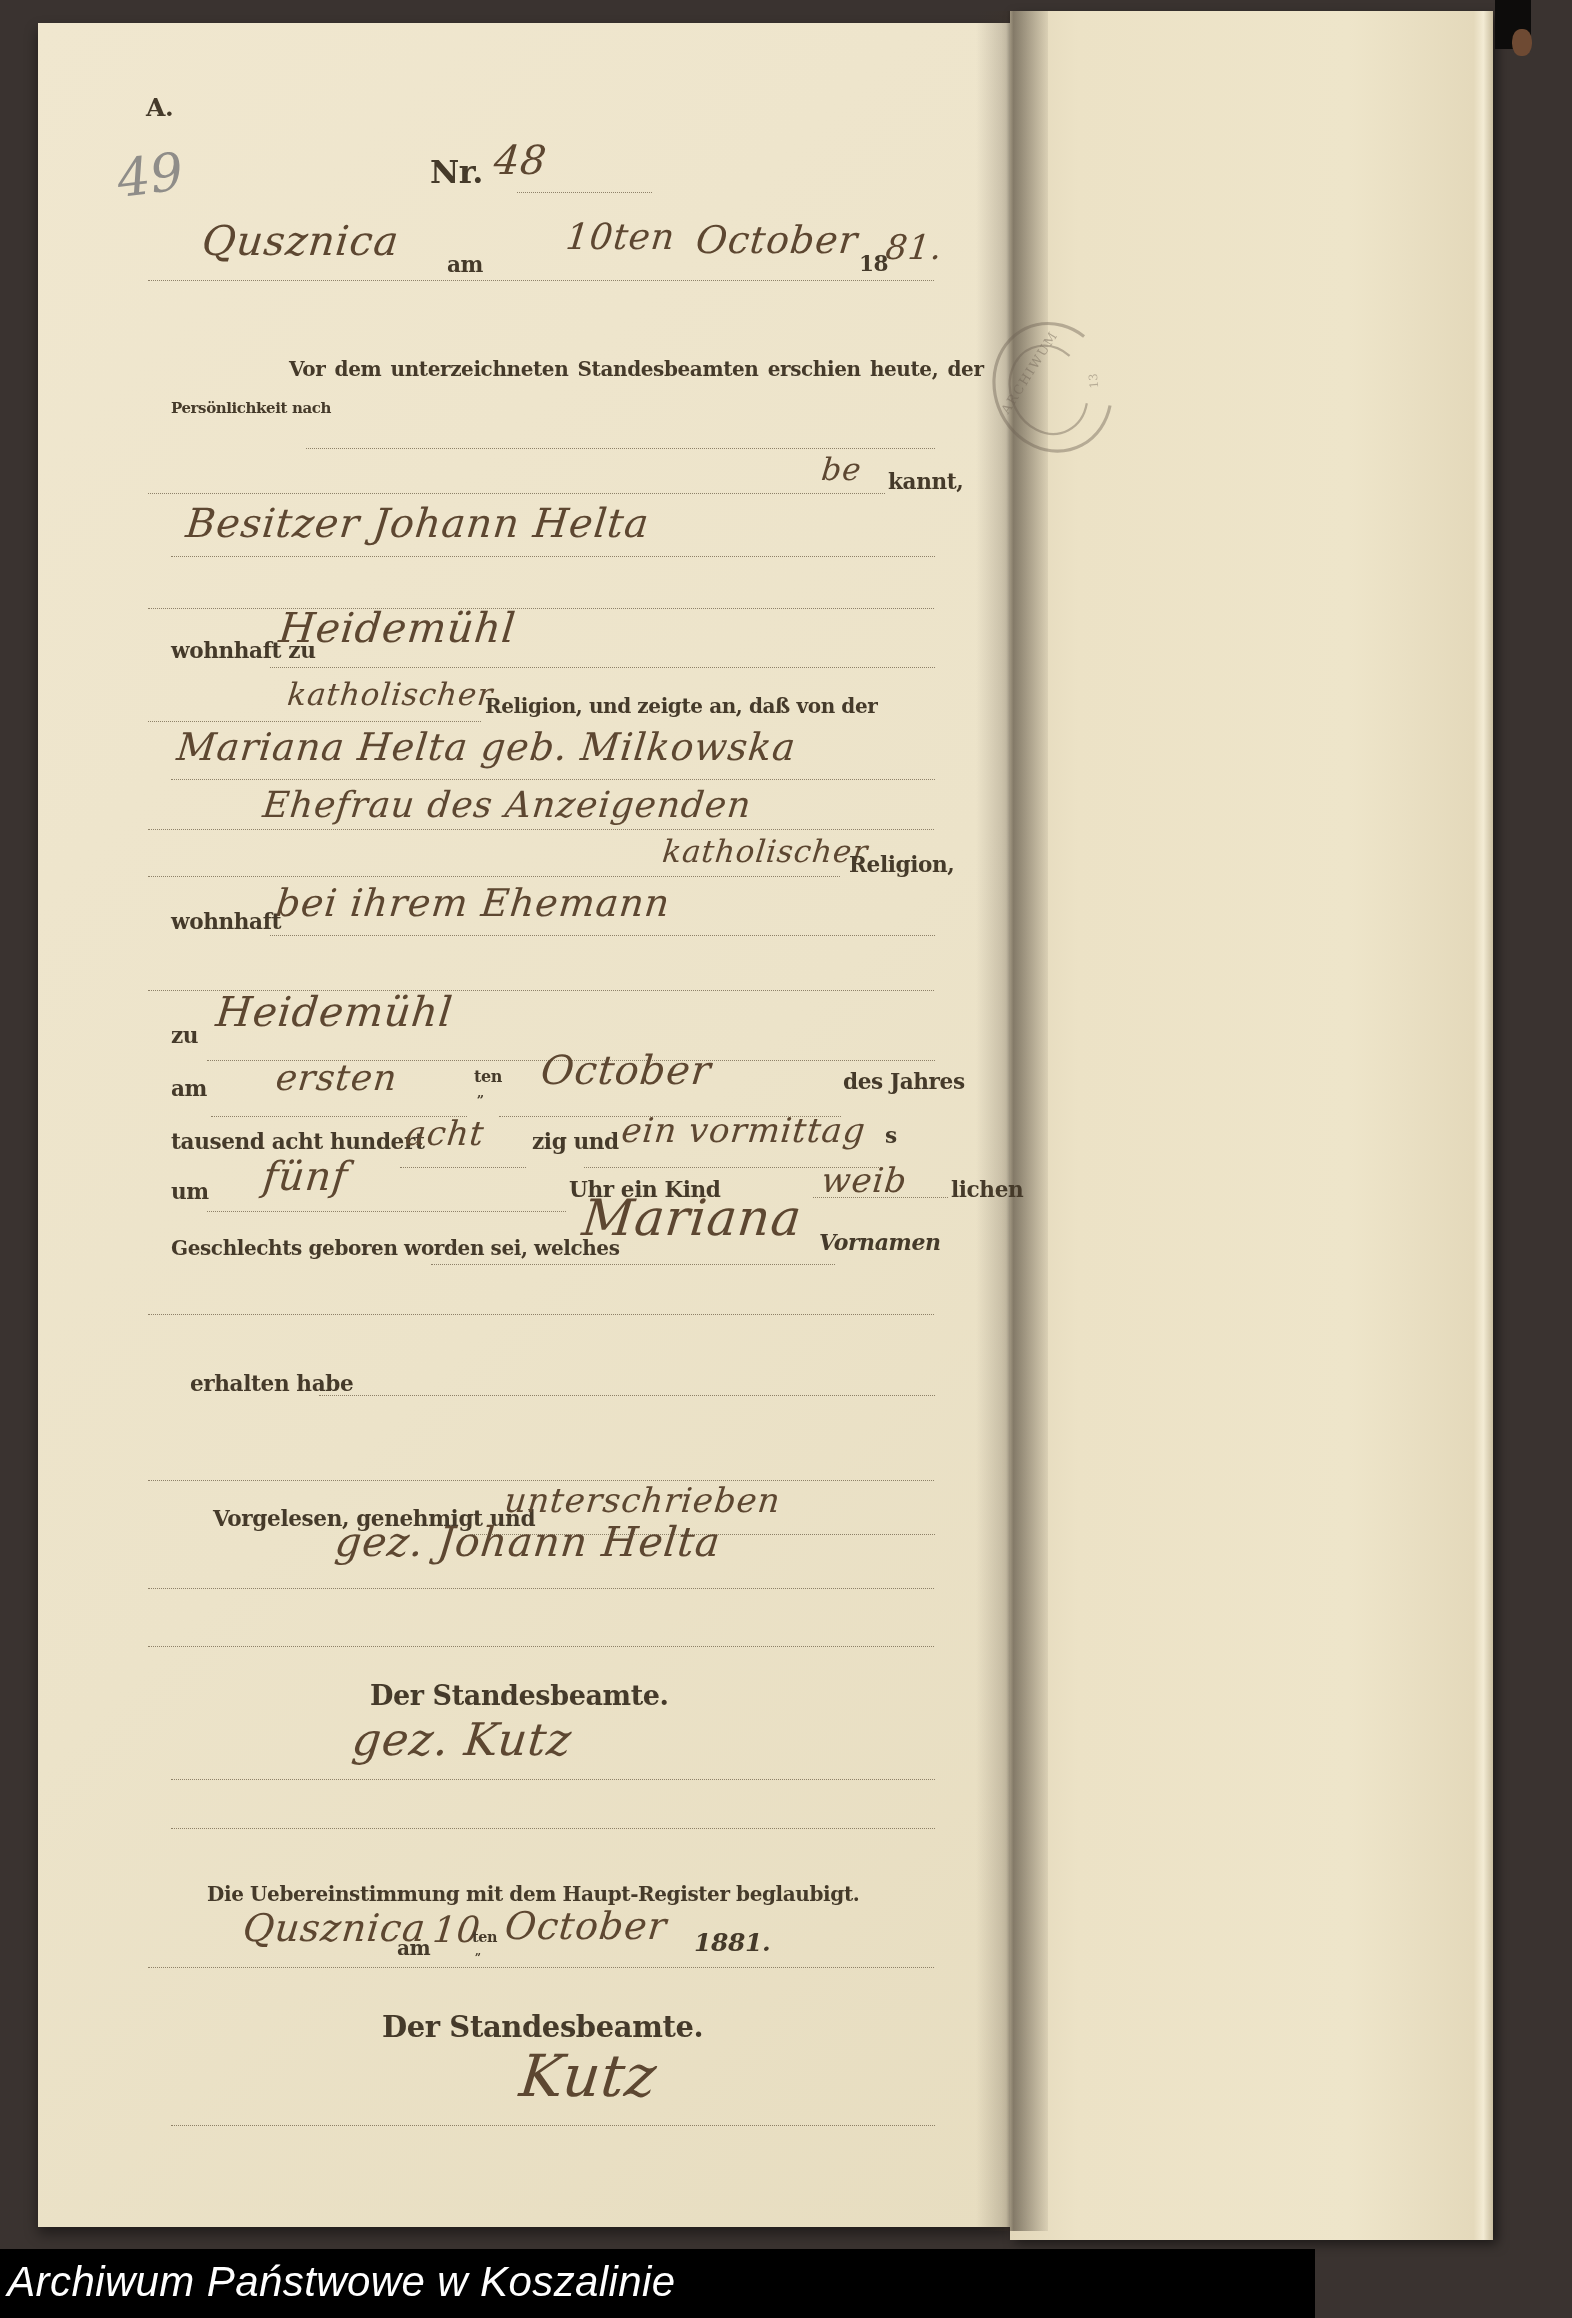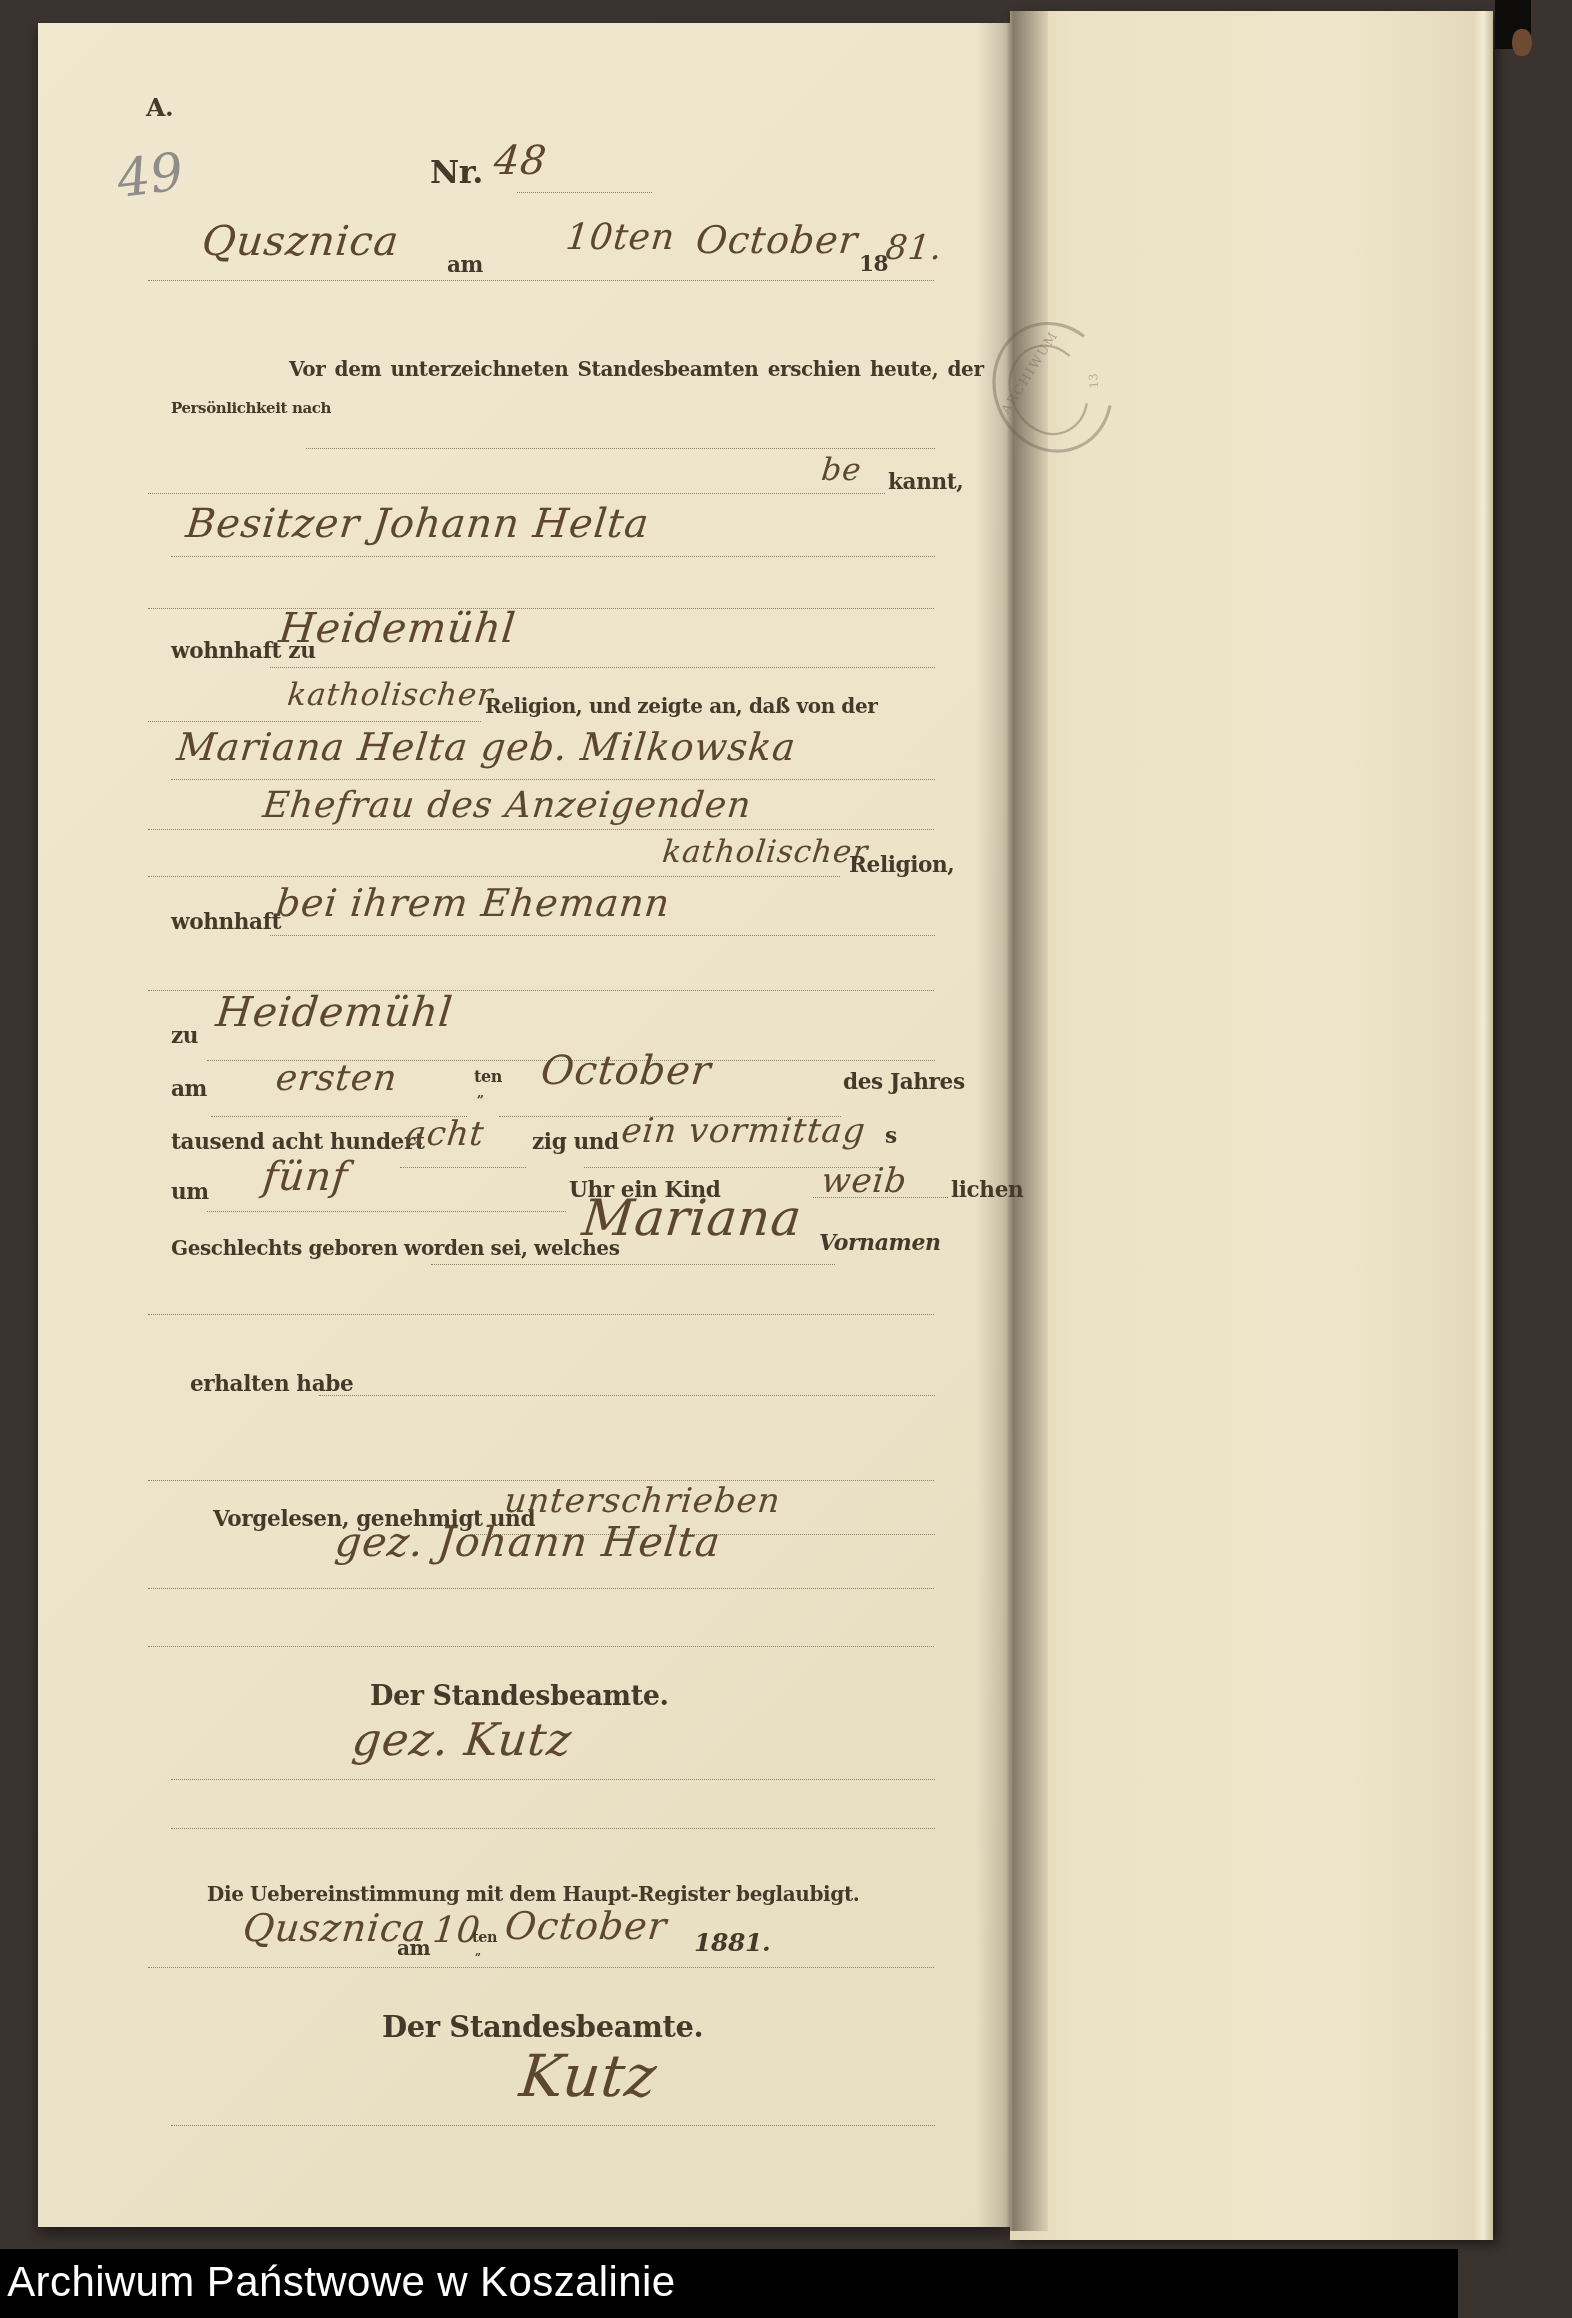--- a/index.html
+++ b/index.html
@@ -9,21 +9,21 @@
   .sheet{position:absolute;left:38px;top:23.4px;width:972px;height:2204px;
          background:linear-gradient(135deg,#f0e7cf 0%,#ece3c9 55%,#e7ddc0 100%);
          box-shadow:0 7.2px 12.6px rgba(0,0,0,.45);}
   .sheet2{position:absolute;left:1010px;top:10.8px;width:483px;height:2229px;
           background:linear-gradient(90deg,#e2d7ba 0%,#ece2c6 14%,#eee5ca 70%,#e4d9bb 96%,#f3ebd4 98%,#c9bd9e 100%);
           box-shadow:5.4px 5.4px 10.8px rgba(0,0,0,.5);}
   .gutter{position:absolute;left:976px;top:10.8px;width:72px;height:2220px;
           background:linear-gradient(90deg,rgba(61,50,38,0) 0%,rgba(61,50,38,.22) 42%,rgba(38,30,23,.5) 52%,rgba(61,50,38,.08) 100%);}
   .clip{position:absolute;left:1495px;top:0;width:36px;height:49px;background:#0d0c0b;}
   .clip-mark{position:absolute;left:1512px;top:29px;width:20px;height:27px;background:#6e4a33;border-radius:45%;}
-  .bar{position:absolute;left:0;top:2249px;width:1458px;height:70px;background:#000;}
+  .bar{position:absolute;left:0;top:2249px;width:1315px;height:70px;background:#000;font-style:italic;}
   .bar span{position:absolute;left:7.2px;top:9px;color:#fff;font-family:"Liberation Sans",sans-serif;
             font-size:42px;letter-spacing:0.4px;white-space:nowrap;}
   .t{position:absolute;white-space:nowrap;line-height:1;}
   .print{font-family:"DejaVu Serif",serif;font-weight:700;color:#453a2a;letter-spacing:-0.4px;}
   .hw{font-family:"DejaVu Serif",serif;font-style:italic;color:#5d4731;letter-spacing:0.9px;
       transform:skewX(-6deg);transform-origin:left bottom;}
   .pencil{font-family:"DejaVu Serif",serif;font-style:italic;color:#8f8d89;}
   .dots{position:absolute;height:0;border-bottom:1.8px dotted #6f6149;opacity:.75;}
   .stamp{position:absolute;left:963px;top:316px;opacity:.85;}
   svg text{font-family:"DejaVu Serif",serif;}

